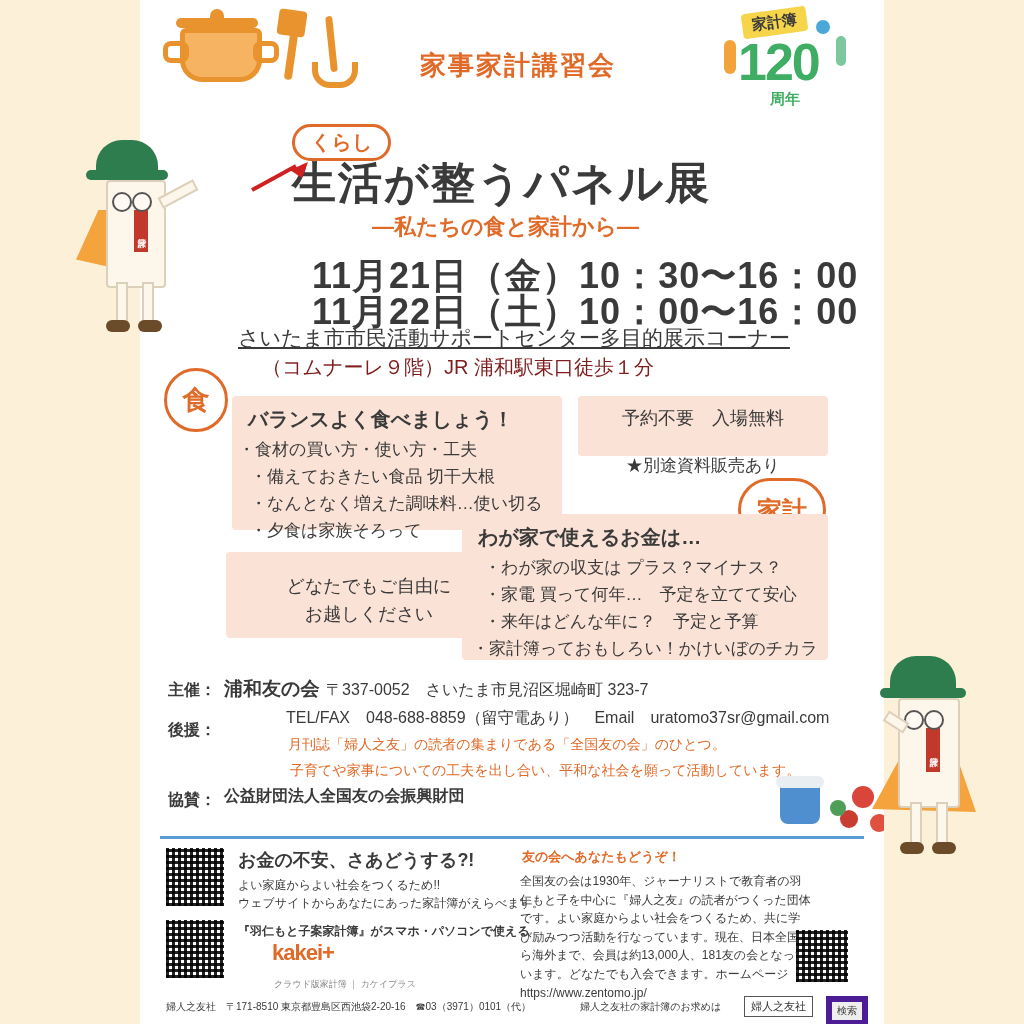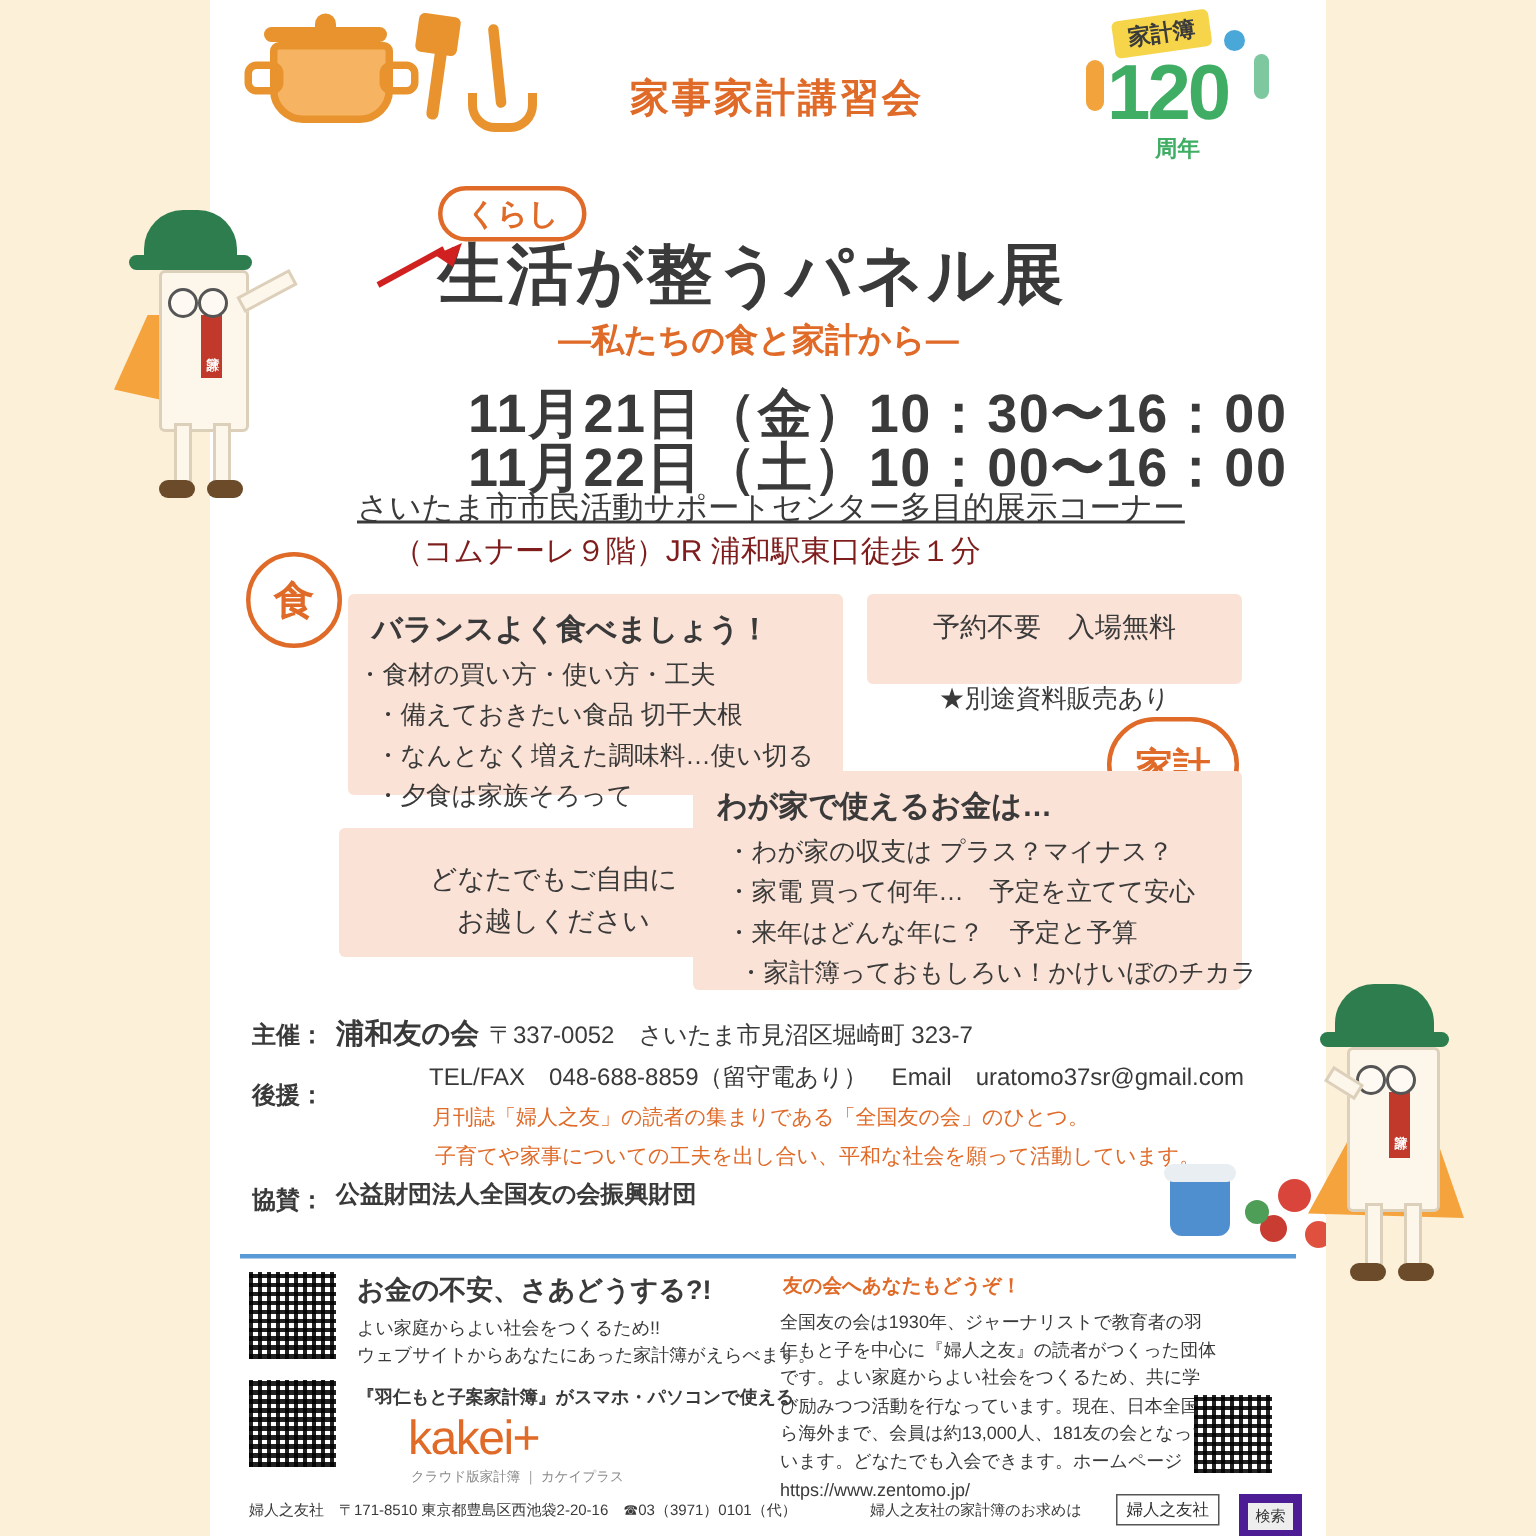--- a/index.html
+++ b/index.html
@@ -144,21 +144,21 @@
   }
   .qr{
     position:absolute;background:
       repeating-linear-gradient(0deg,#222 0 3px,#fff 3px 6px),
       repeating-linear-gradient(90deg,#222 0 3px,transparent 3px 6px);
     background-blend-mode:multiply;
   }
   .bl-title{position:absolute;font-size:18px;font-weight:bold;color:#3a3a3a;text-align:center;}
   .bl-text{position:absolute;font-size:12px;color:#3a3a3a;line-height:1.5;}
   .kakei-plus{
-    position:absolute;font-size:32px;font-weight:normal;color:#e06a28;letter-spacing:-1px;
+    position:absolute;font-size:22px;font-weight:bold;color:#e06a28;letter-spacing:-1px;
   }
   .kakei-plus-sub{position:absolute;font-size:9px;color:#888;}
   .right-title{position:absolute;font-size:13px;color:#e06a28;font-weight:bold;}
   .right-text{position:absolute;font-size:12px;color:#3a3a3a;line-height:1.55;}
   .footer-text{position:absolute;font-size:10px;color:#3a3a3a;}
   .search-box{
     position:absolute;border:1px solid #555;font-size:11px;padding:2px 6px;background:#fff;color:#333;
   }
   .search-btn{
     position:absolute;border:6px solid #4c1d95;font-size:10px;padding:2px 5px;background:#eee;color:#333;
@@ -232,21 +232,21 @@
 
   <div class="box box-anyone"></div>
   <div class="box-li" style="left:86px;top:574px;width:286px;text-align:center;font-size:18px;">どなたでもご自由に</div>
   <div class="box-li" style="left:86px;top:602px;width:286px;text-align:center;font-size:18px;">お越しください</div>
 
   <div class="box box-money"></div>
   <div class="box-title" style="left:338px;top:524px;">わが家で使えるお金は…</div>
   <div class="box-li" style="left:344px;top:556px;">・わが家の収支は プラス？マイナス？</div>
   <div class="box-li" style="left:344px;top:583px;">・家電 買って何年…　予定を立てて安心</div>
   <div class="box-li" style="left:344px;top:610px;">・来年はどんな年に？　予定と予算</div>
-  <div class="box-li" style="left:352px;top:637px;text-align:right;">・家計簿っておもしろい！かけいぼのチカラ</div>
+  <div class="box-li" style="left:332px;top:637px;text-align:right;">・家計簿っておもしろい！かけいぼのチカラ</div>
 
   <div class="c-row c-label" style="left:28px;top:680px;">主催：</div>
   <div class="c-row org-name" style="left:84px;top:676px;">浦和友の会</div>
   <div class="c-row" style="left:186px;top:680px;">〒337-0052　さいたま市見沼区堀崎町 323-7</div>
   <div class="c-row" style="left:146px;top:708px;">TEL/FAX　048-688-8859（留守電あり）　Email　uratomo37sr@gmail.com</div>
   <div class="c-row c-label" style="left:28px;top:720px;">後援：</div>
   <div class="note" style="top:736px;">月刊誌「婦人之友」の読者の集まりである「全国友の会」のひとつ。</div>
   <div class="note" style="top:762px;left:150px;">子育てや家事についての工夫を出し合い、平和な社会を願って活動しています。</div>
   <div class="c-row c-label" style="left:28px;top:790px;">協賛：</div>
   <div class="c-row" style="left:84px;top:786px;font-size:16px;font-weight:bold;">公益財団法人全国友の会振興財団</div>

